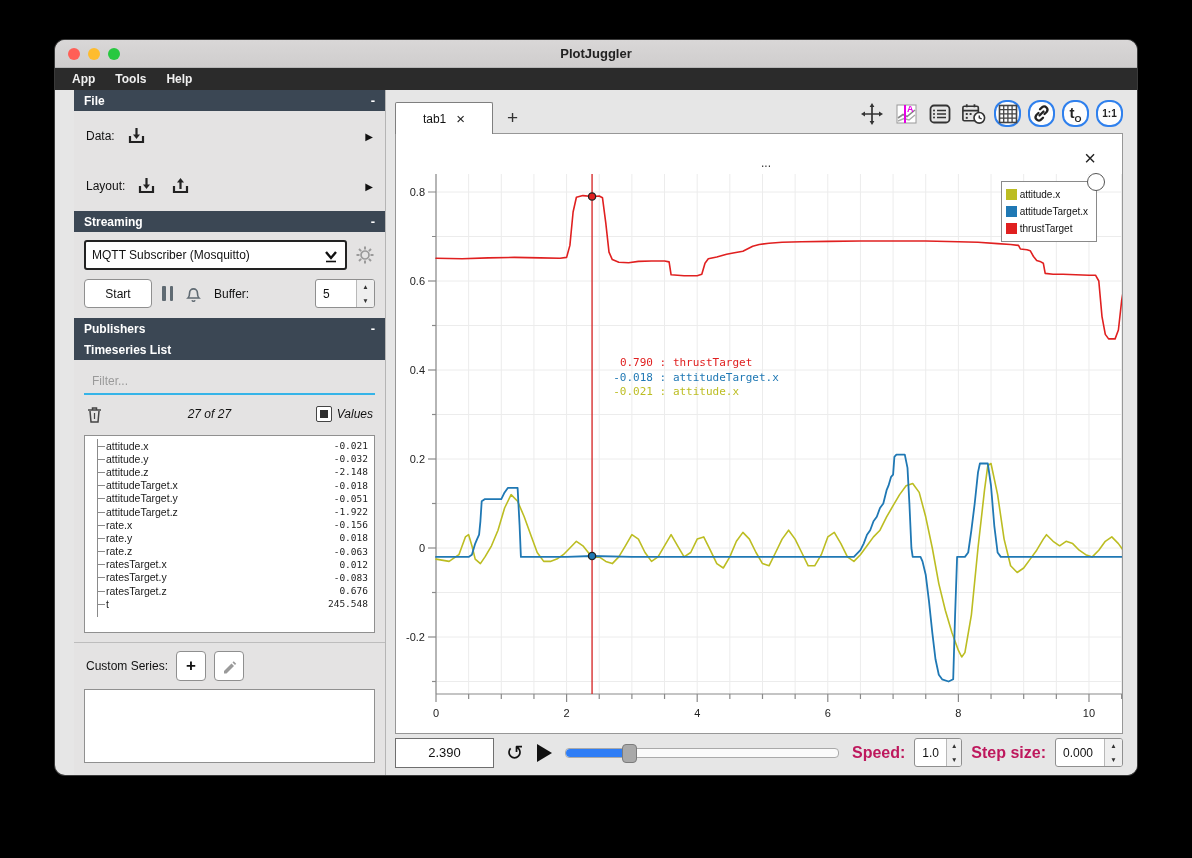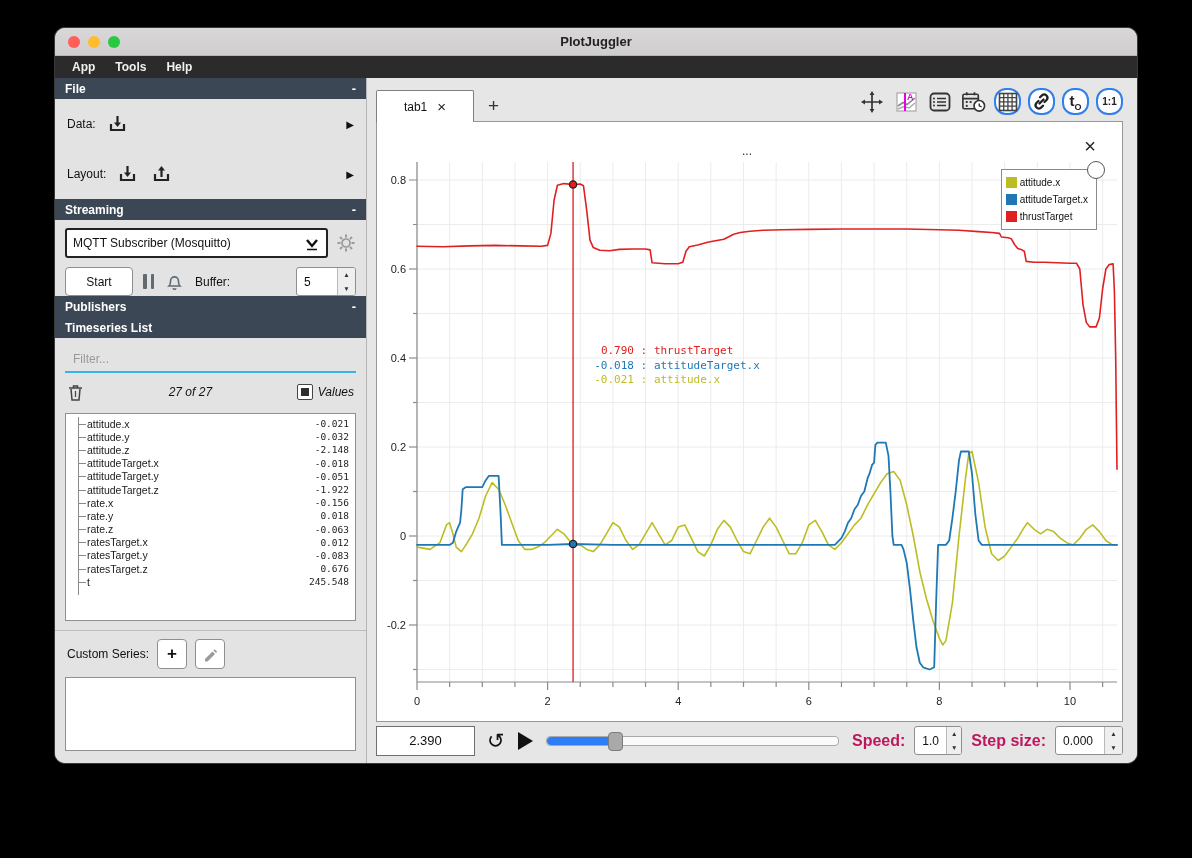--- a/index.html
+++ b/index.html
@@ -1,35 +1,35 @@
 <!DOCTYPE html>
 <html><head>
 <meta charset="utf-8">
 <style>
   html,body{margin:0;padding:0;background:#000;width:1192px;height:858px;overflow:hidden;
     font-family:"Liberation Sans",sans-serif;-webkit-font-smoothing:antialiased;}
-  .window{position:absolute;left:55px;top:28px;width:1082px;height:735px;border-radius:10px;
+  .window{position:absolute;left:55px;top:40px;width:1082px;height:735px;border-radius:10px;
     overflow:hidden;background:#e6e6e6;box-shadow:0 0 0 1px #3a3a3a,0 18px 40px rgba(0,0,0,.8);}
   
   .titlebar{height:27px;background:linear-gradient(#d9d7d7,#cfcdcd);display:flex;align-items:center;position:relative;border-bottom:1px solid #b6b6b6;}
   .lights{display:flex;gap:8px;margin-left:13px;}
   .light{width:12px;height:12px;border-radius:50%;}
   .wtitle{position:absolute;left:0;right:0;text-align:center;font-size:13px;font-weight:700;color:#222;}
   
   .menubar{height:22px;background:#2b2b2b;display:flex;align-items:center;padding-left:8px;gap:2px;}
   .menu-item{color:#f0f0f0;font-size:12px;font-weight:600;padding:0 9px;}
   .main{display:flex;height:685px;}
   
-  .sidebar{width:311px;background:#e4e3e3;border-right:1px solid #b5b5b5;display:flex;flex-direction:column;}
+  .sidebar{width:311px;background:#e4e3e3;border-right:1px solid #b5b5b5;display:flex;flex-direction:column;margin-left:19px;}
   .sec-h{background:#3b4754;color:#fff;font-size:12px;font-weight:700;height:21px;flex:0 0 21px;
     display:flex;align-items:center;padding:0 10px;justify-content:space-between;}
   .sec-h .minus{font-weight:700;font-size:13px;}
   .file-row{display:flex;align-items:center;height:42px;padding:4px 12px;gap:10px;font-size:12px;color:#111;}
   .file-row .arr{margin-left:auto;font-size:10px;color:#111;}
-  .stream-body{padding:8px 10px 0;display:flex;flex-direction:column;gap:9px;}
+  .stream-body{padding:8px 10px 10px;display:flex;flex-direction:column;gap:9px;}
   .combo-row{display:flex;align-items:center;gap:8px;}
   .combo{flex:1;height:26px;background:#fff;border:2px solid #222;border-radius:3px;display:flex;align-items:center;
     padding:0 6px;font-size:12px;color:#111;justify-content:space-between;}
   .ctrl-row{display:flex;align-items:center;gap:10px;}
   .btn{background:#fff;border:1px solid #8f8f8f;border-radius:4px;font-size:12px;color:#111;
     height:27px;display:flex;align-items:center;justify-content:center;}
   .start-btn{width:66px;}
   .pause{display:flex;gap:4px;}
   .pause i{width:3.5px;height:15px;background:#5f6a72;border-radius:1px;}
   .buffer-lab{font-size:12px;color:#111;}

